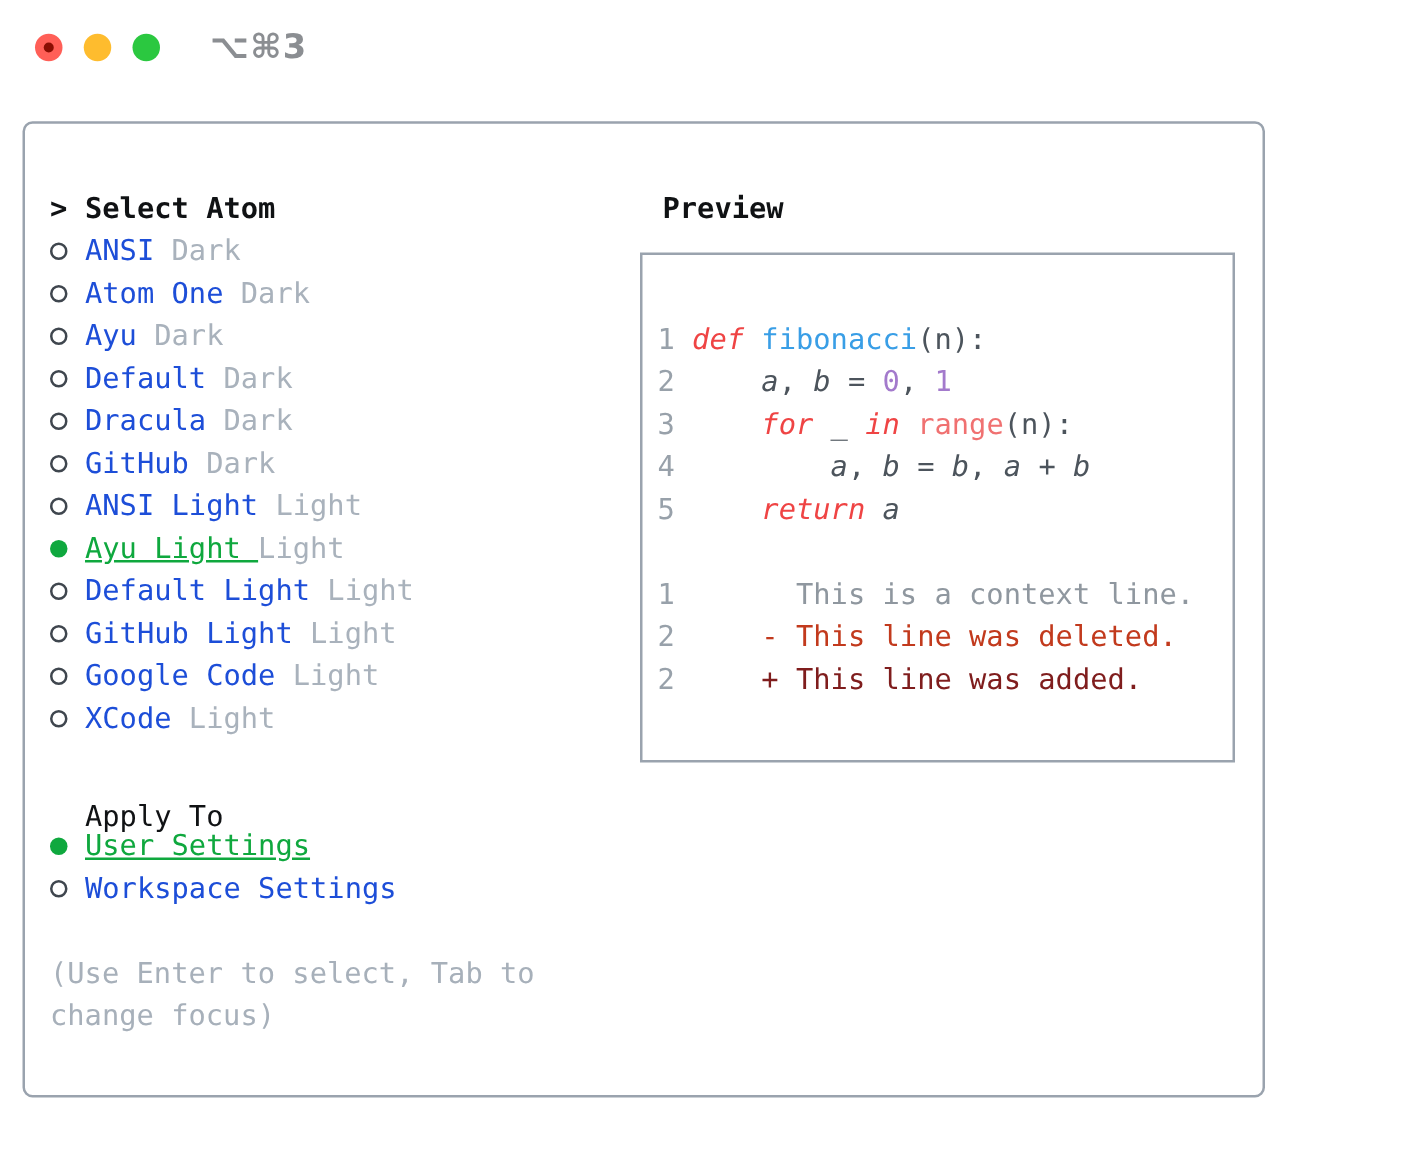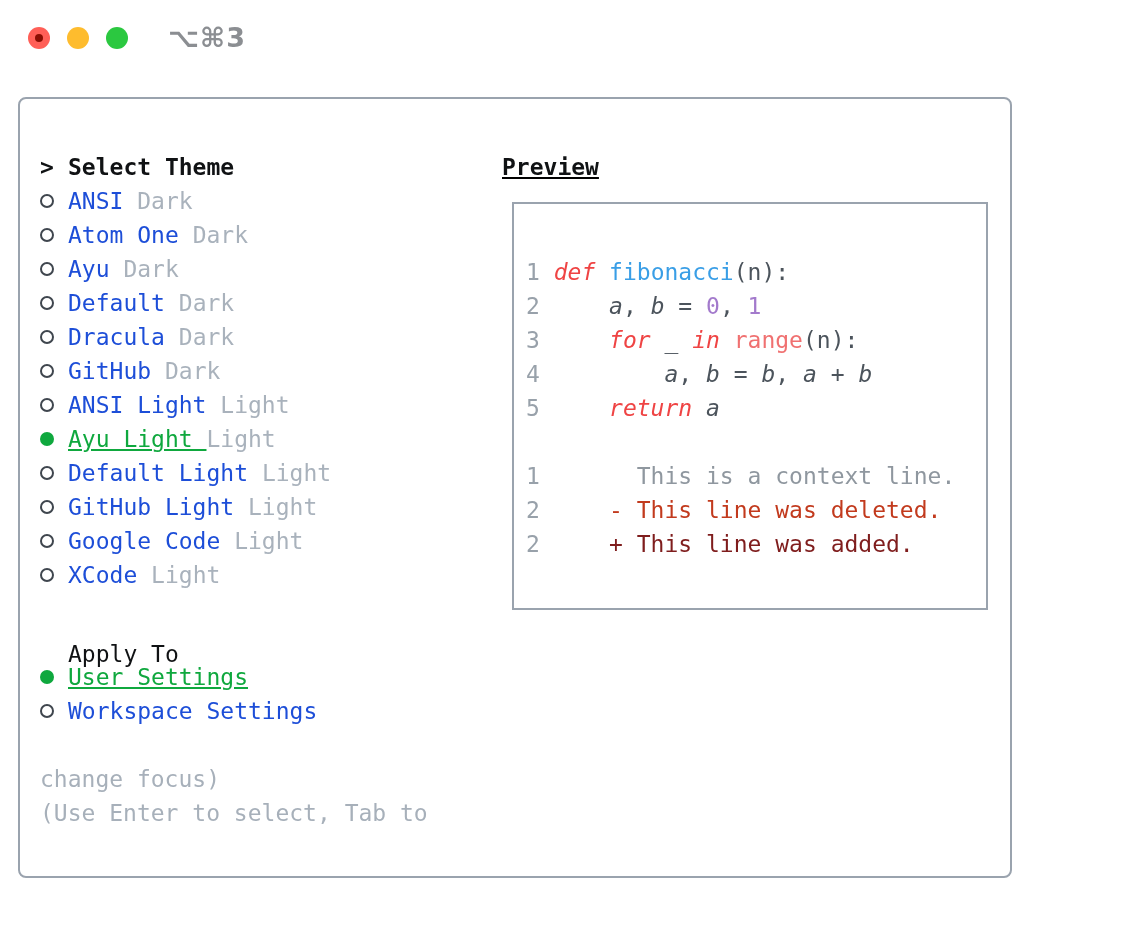--- a/index.html
+++ b/index.html
@@ -34,21 +34,21 @@
   .radio { width:14px; height:14px; border-radius:50%; border:2px solid #3f464e; background:transparent; }
   .radio.sel { border:0; background:#0fa83e; width:14px; height:14px; }
   .item-name { color:#1d4ed8; }
   .item-name.sel { color:#0fa83e;text-decoration:underline; }
   .item-variant { color:#a9b2bc; }
   .apply-section { margin-top:34px; }
   .apply-title { color:#101214;margin-top:22px; }
   .help { margin-top:34px; }
   .help .row { color:#a7b0ba; }
   
-  .preview-label { position:absolute; left:482px; top:51px;text-decoration:underline; }
+  .preview-label { position:absolute; left:510px; top:51px; }
   .preview-label span { color:#101214; font-weight:bold; }
   .preview-box {
     position:absolute; left:492px; top:103px; width:476px; height:408px;
     border:2px solid #9aa3ae; background:#ffffff; padding:51px 0 0 12px; overflow:hidden;
   }
   .ln { display:inline-block; width:2ch; color:#98a1aa; flex:none; }
   .c-keyword { color:#ef4444;font-style:italic; }
   .c-function { color:#399ee6; }
   .c-call { color:#f07171;text-align:center; }
   .c-number { color:#a37acc; }
@@ -67,21 +67,21 @@
     </div>
   <div class="tl-btn tl-min"></div>
   <div class="tl-btn tl-zoom"></div>
   <div class="hotkey">⌥⌘3</div>
 </div>
 
 <div class="window">
 
   <div class="left-pane">
     <div class="row">
-      <span class="gutter"><span class="prompt">&gt;</span></span><span class="list-title">Select Theme</span>
+      <span class="gutter"><span class="prompt">&gt;</span></span><span class="list-title">Select Atom</span>
     </div>
 
     <div id="theme-list">
   <div class="row">
     <span class="gutter"><span class="radio"></span></span><span class="item-name">ANSI </span><span class="item-variant">Dark</span>
   </div>
 
   <div class="row">
     <span class="gutter"><span class="radio"></span></span><span class="item-name">Atom One </span><span class="item-variant">Dark</span>
   </div>
@@ -136,23 +136,23 @@
     <span class="gutter"><span class="radio sel"></span></span><span class="item-name sel">User Settings</span>
   </div>
 
   <div class="row">
     <span class="gutter"><span class="radio"></span></span><span class="item-name">Workspace Settings</span>
   </div>
 </div>
     </div>
 
     <div class="help" id="help-lines">
+  <div class="row">(Use Enter to select, Tab to</div>
+
   <div class="row">change focus)</div>
-
-  <div class="row">(Use Enter to select, Tab to</div>
 </div>
   </div>
 
   <div class="preview-label row">
     <span>Preview</span>
   </div>
   <div class="preview-box" id="code-box">
   <div class="row"><span class="ln">1</span><span class="code-segs"><span class="c-keyword">def</span><span class="c-text"> </span><span class="c-function">fibonacci</span><span class="c-text">(n):</span></span></div>
 
   <div class="row"><span class="ln">2</span><span class="code-segs"><span class="c-text">    </span><span class="c-var">a</span><span class="c-text">, </span><span class="c-var">b</span><span class="c-text"> = </span><span class="c-number">0</span><span class="c-text">, </span><span class="c-number">1</span></span></div>

